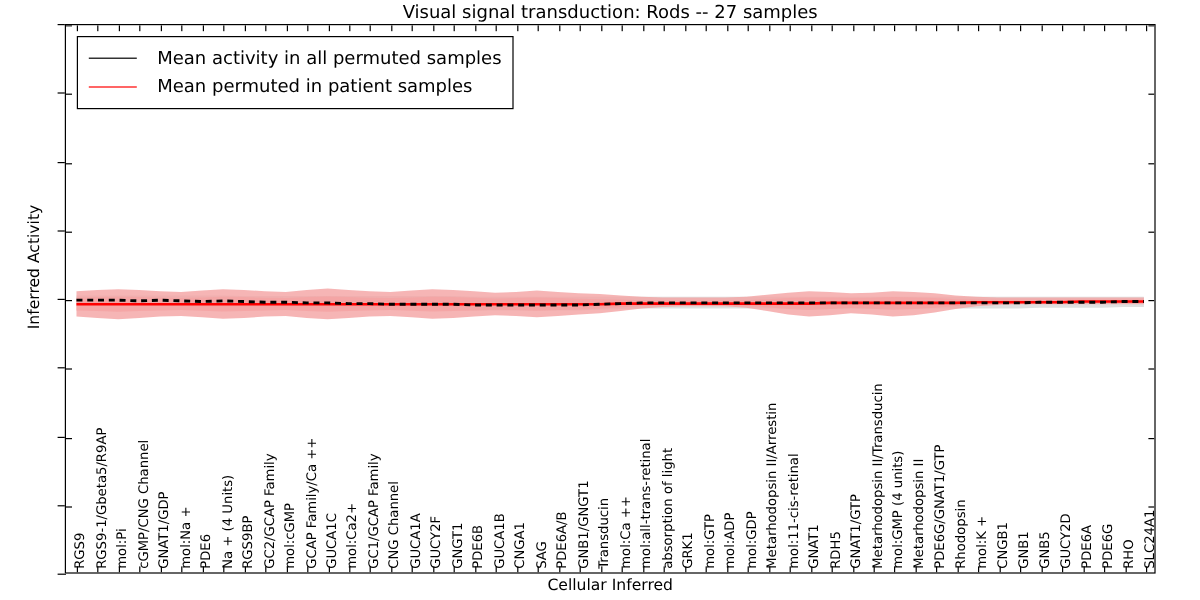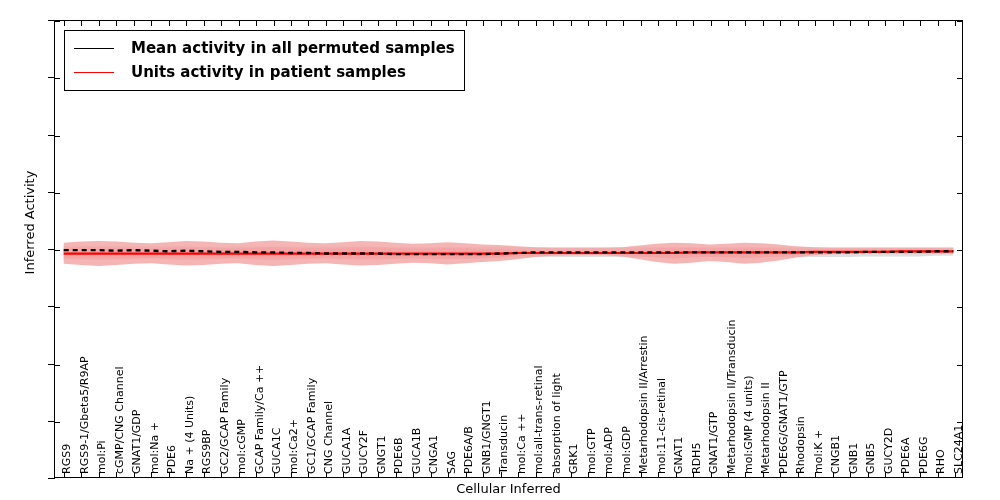--- a/index.html
+++ b/index.html
@@ -124,21 +124,20 @@
     border: 1.3px solid #000;
     background: #fff;
     padding: 5px 9px 6px 9px;
     box-sizing: border-box;
     z-index: 40;
   }
   .legend-row {
     display: flex;
     align-items: center;
     height: 24px;
-    font-weight: bold;
   }
   .legend-swatch {
     width: 40px;
     height: 0;
     margin-right: 17px;
     flex: none;
   }
   .legend-text {
     font-size: 15px;
     color: #000;
@@ -152,20 +151,21 @@
     width: 100%;
     height: 100%;
     z-index: 10;
   }
 </style>
 </head>
 <body>
 
 <div id="figure">
 
+  <div id="chart-title">Visual signal transduction: Rods -- 27 samples</div>
 
   <div id="y-axis-label">Inferred Activity</div>
   <div id="x-axis-label">Cellular Inferred</div>
 
   <div id="ytick-labels"></div>
   <div id="ytick-marks-outer">
       <div class="ytick-mark" style="top: 478px;"></div>
       <div class="ytick-mark" style="top: 420.75px;"></div>
       <div class="ytick-mark" style="top: 363.5px;"></div>
       <div class="ytick-mark" style="top: 306.25px;"></div>
@@ -365,18 +365,18 @@
         <div class="xtick-label" style="left: 904.76px;">SLC24A1</div>
       </div>
 
     <div id="legend">
       <div class="legend-row">
         <div class="legend-swatch" style="border-top:1.4px solid #000;"></div>
         <div class="legend-text">Mean activity in all permuted samples</div>
       </div>
       <div class="legend-row">
         <div class="legend-swatch" style="border-top:1.4px solid #f00;"></div>
-        <div class="legend-text">Units activity in patient samples</div>
+        <div class="legend-text">Mean permuted in patient samples</div>
       </div>
     </div>
 
   </div>
 </div>
 
 </body></html>

